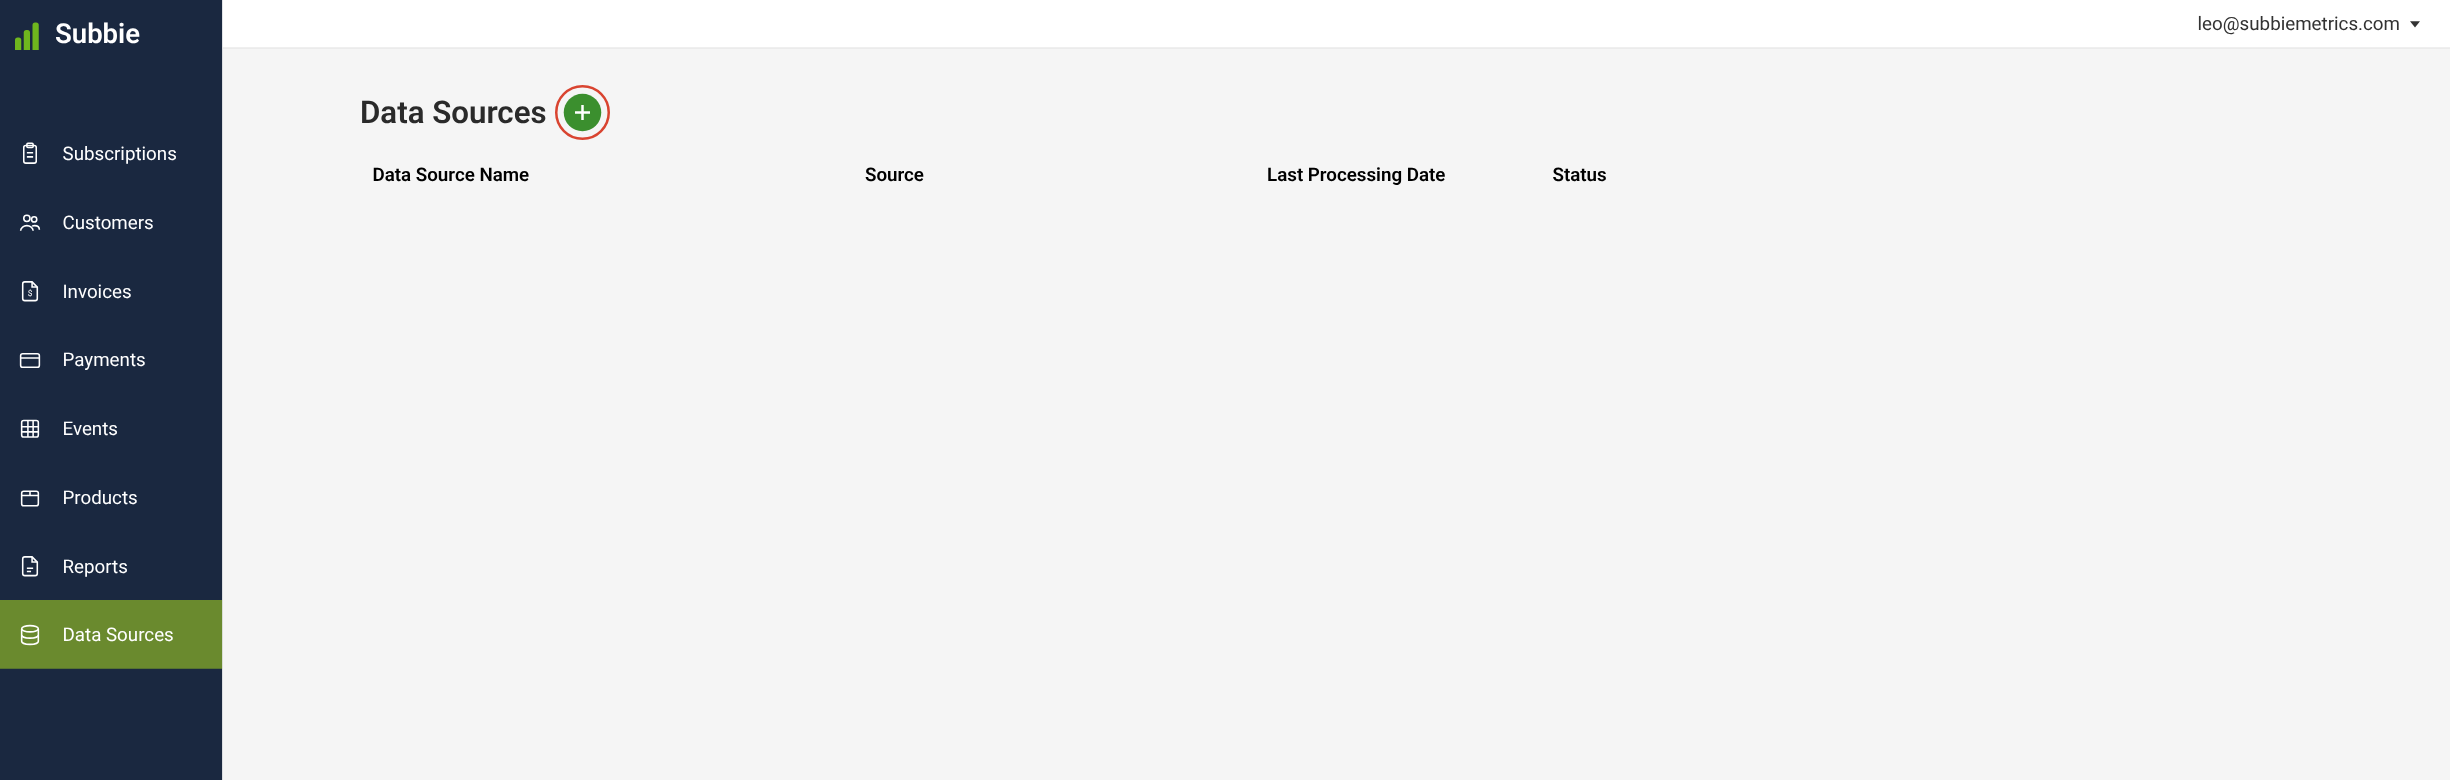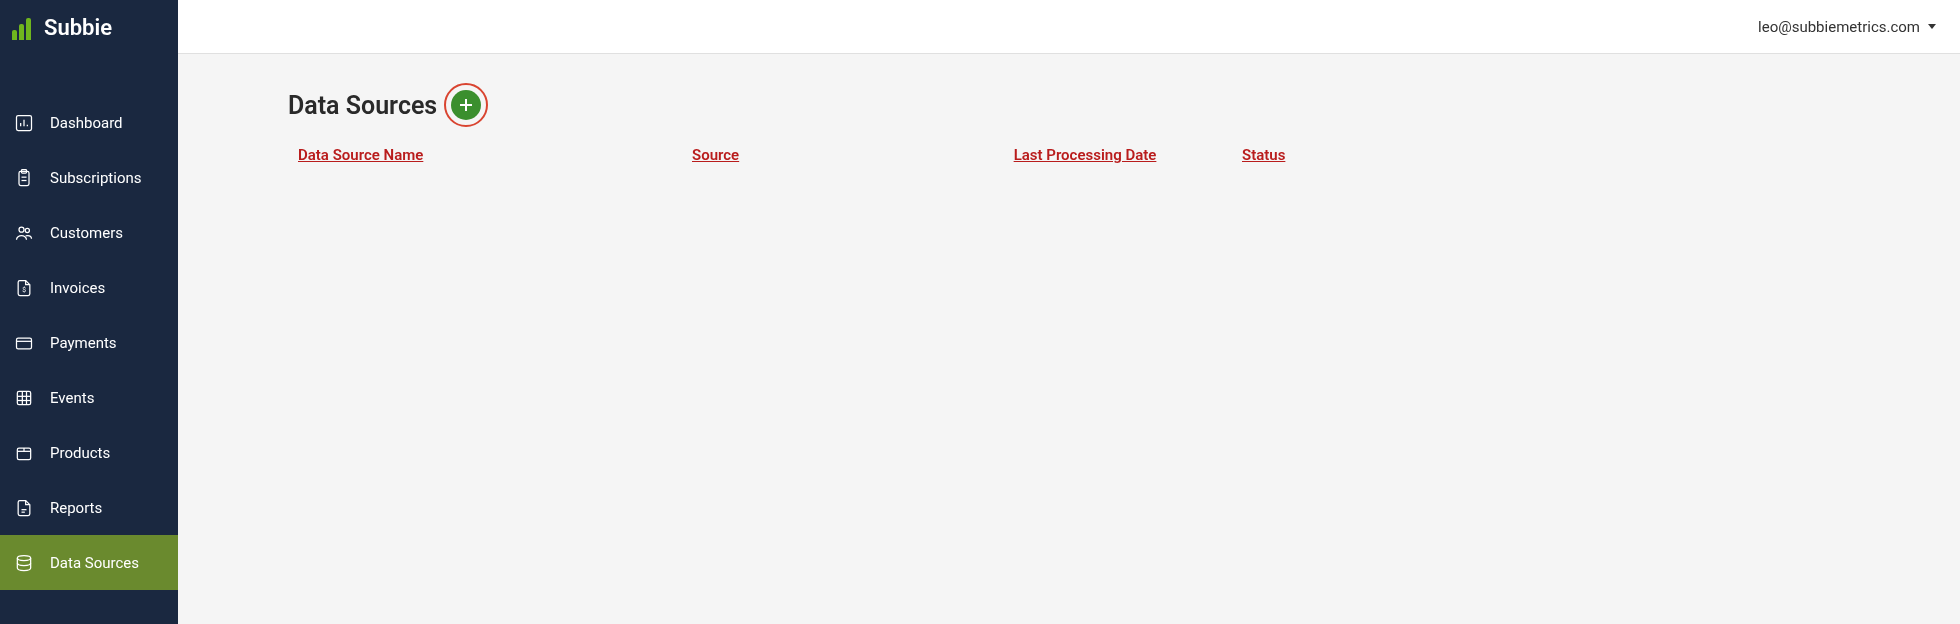--- a/index.html
+++ b/index.html
@@ -101,21 +101,21 @@
     }
     
     .main-area {
       flex: 1;
       display: flex;
       flex-direction: column;
       background: #ffffff;
     }
     
     .header {
-      height: 54px;
+      height: 39px;
       background: #ffffff;
       border-bottom: 1px solid #e0e0e0;
       display: flex;
       align-items: center;
       justify-content: flex-end;
       padding: 0 24px;
     }
     
     .user-menu {
       display: flex;
@@ -181,24 +181,23 @@
     }
     
     .add-button::after {
       width: 2px;
       height: 12px;
     }
     
     .table-header {
       display: flex;
       padding: 8px 10px;
-      color: #b91c1c;
+      color: #000000;
       font-size: 15px;
       font-weight: 600;
-      text-decoration: underline;
     }
     
     .col-name { width: 394px; }
     .col-source { width: 236px; }
     .col-initial { width: 314px; }
     .col-last { width: 314px; text-align: center; }
     .col-status { flex: 1; }
   </style>
 </head>
 <body>
@@ -208,31 +207,20 @@
     <div class="logo-section">
       <div class="logo-icon">
         <div class="logo-bar"></div>
         <div class="logo-bar"></div>
         <div class="logo-bar"></div>
       </div>
       <span class="logo-text">Subbie</span>
     </div>
 
     <nav class="nav-items">
-      <div class="nav-item">
-        <span class="nav-icon">
-          <svg viewBox="0 0 24 24">
-              <rect x="3" y="3" width="18" height="18" rx="2"></rect>
-              <line x1="8" y1="16" x2="8" y2="12"></line>
-              <line x1="12" y1="16" x2="12" y2="8"></line>
-              <line x1="16" y1="16" x2="16" y2="14"></line>
-            </svg>
-        </span>
-        <span>Dashboard</span>
-      </div>
 
       <div class="nav-item">
         <span class="nav-icon">
           <svg viewBox="0 0 24 24">
               <rect x="6" y="4" width="12" height="17" rx="2"></rect>
               <rect x="9" y="2" width="6" height="4" rx="1"></rect>
               <line x1="9" y1="11" x2="15" y2="11"></line>
               <line x1="9" y1="15" x2="15" y2="15"></line>
             </svg>
         </span>

